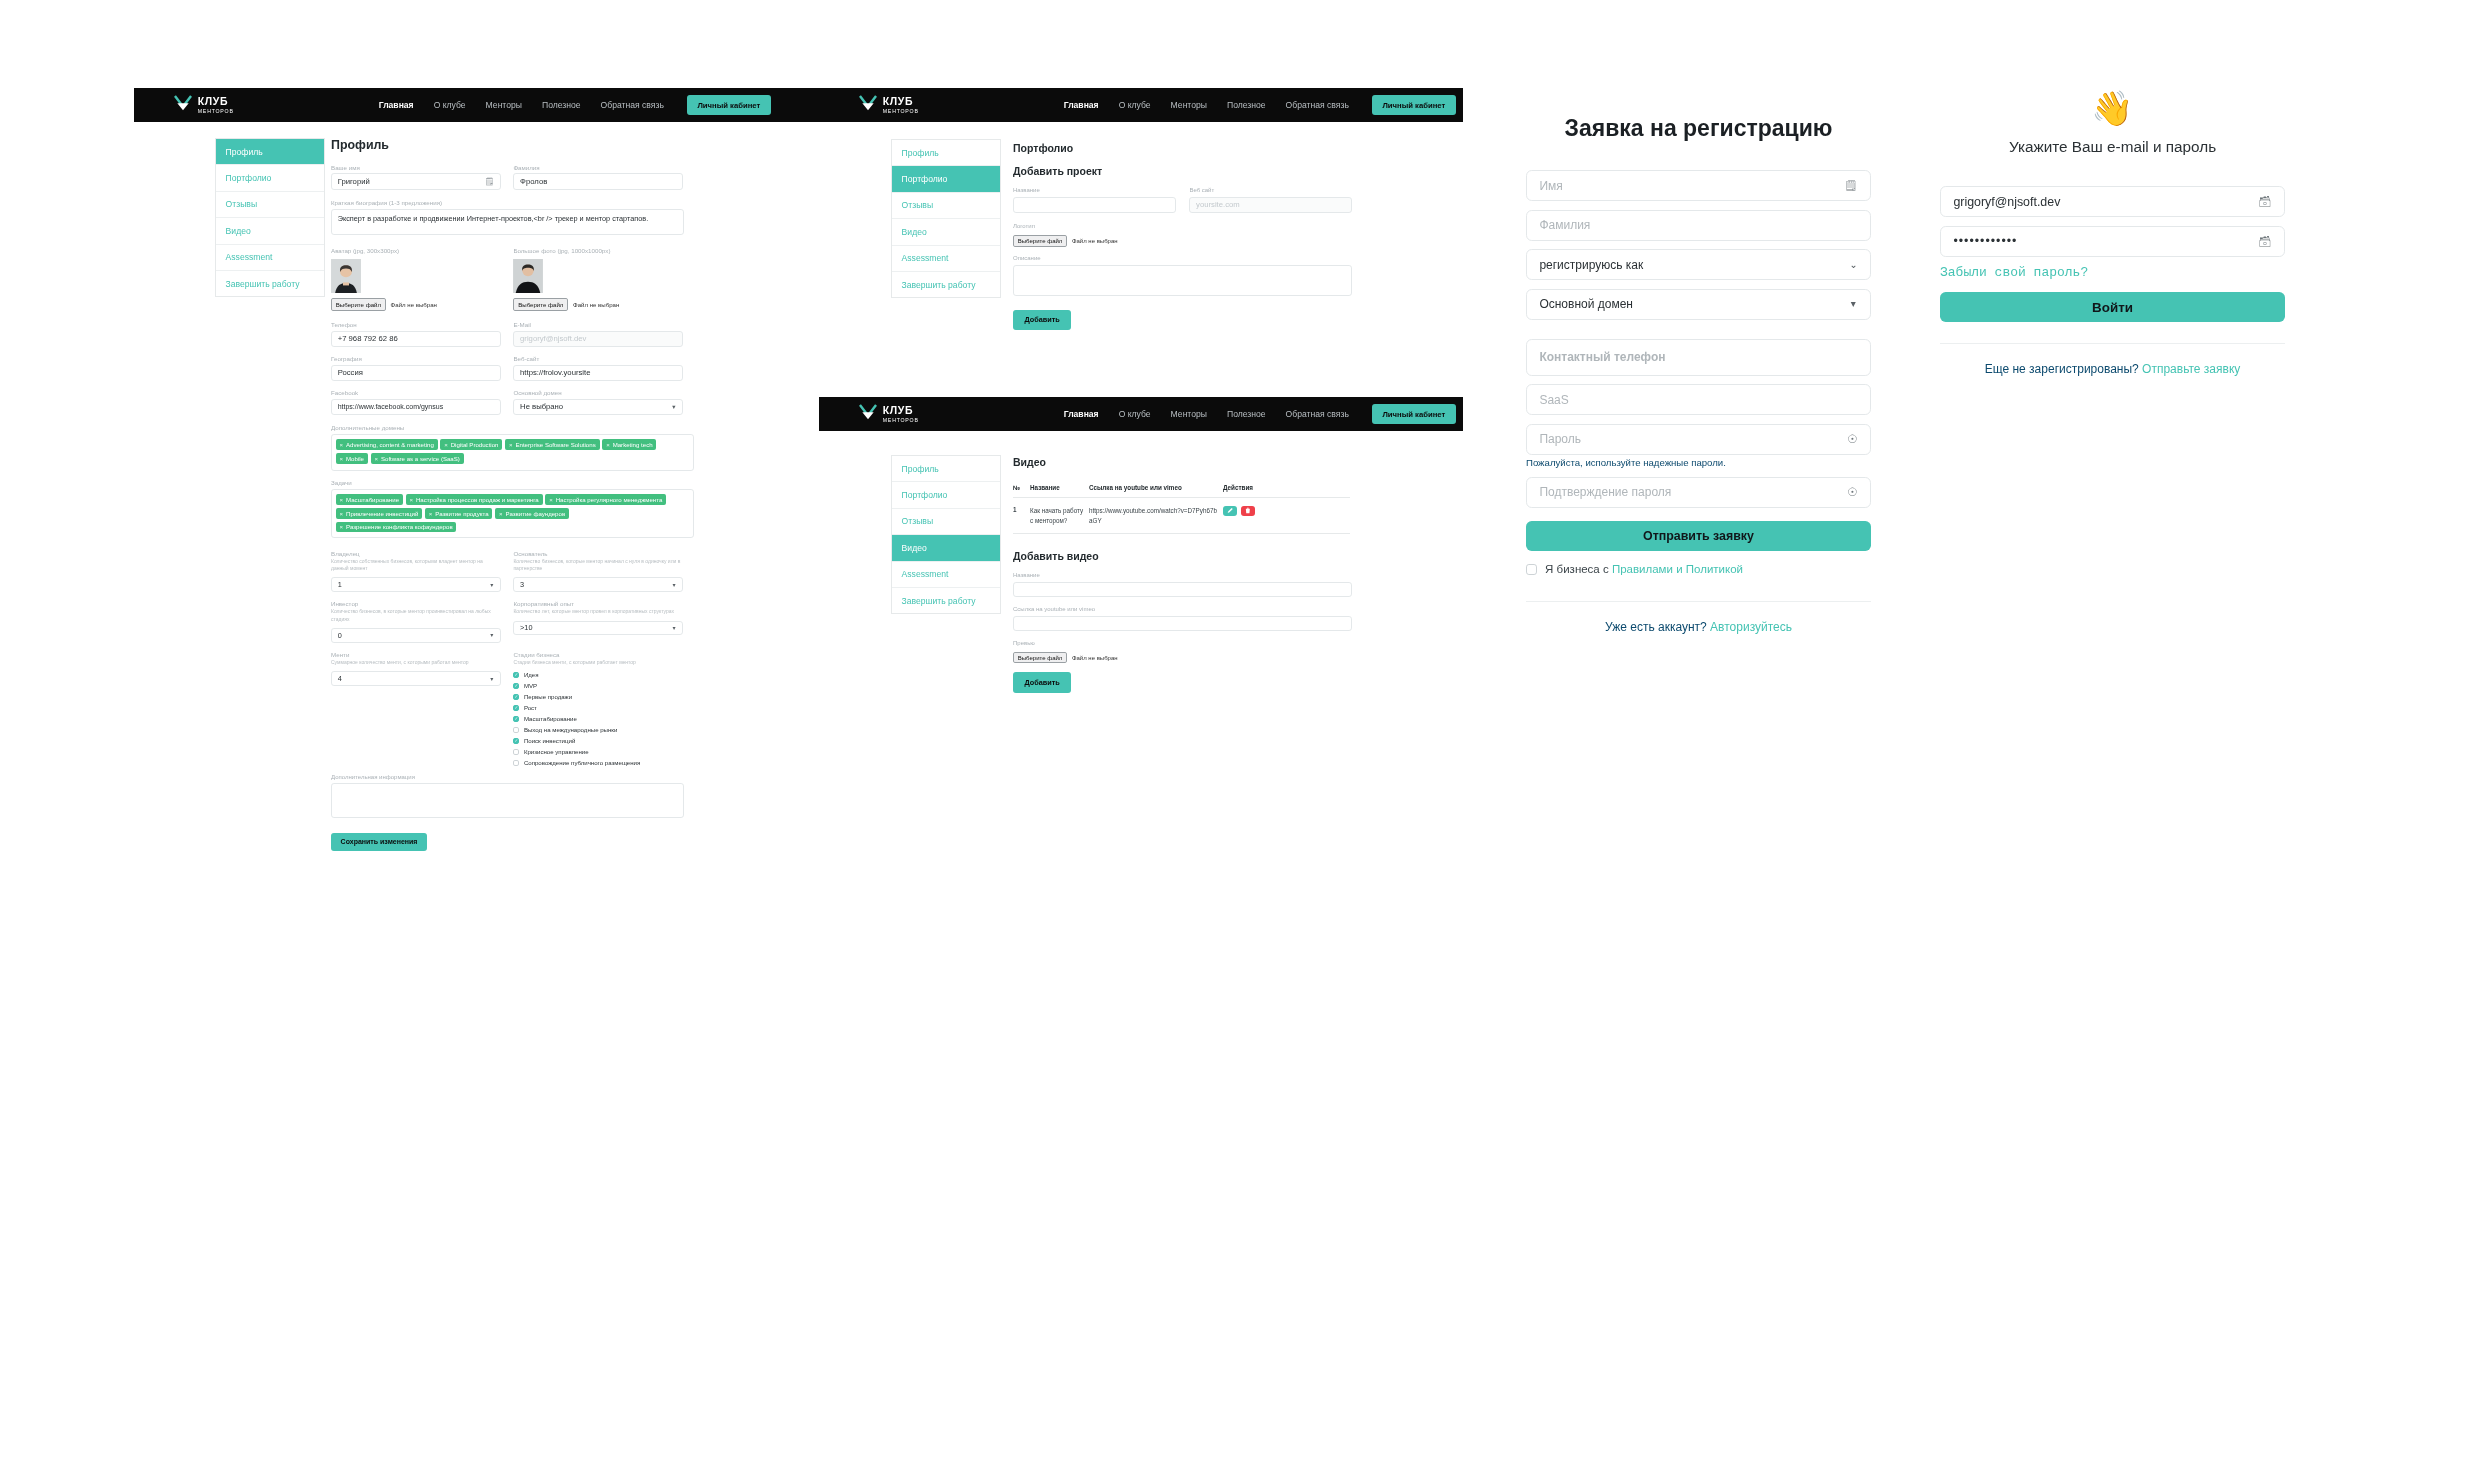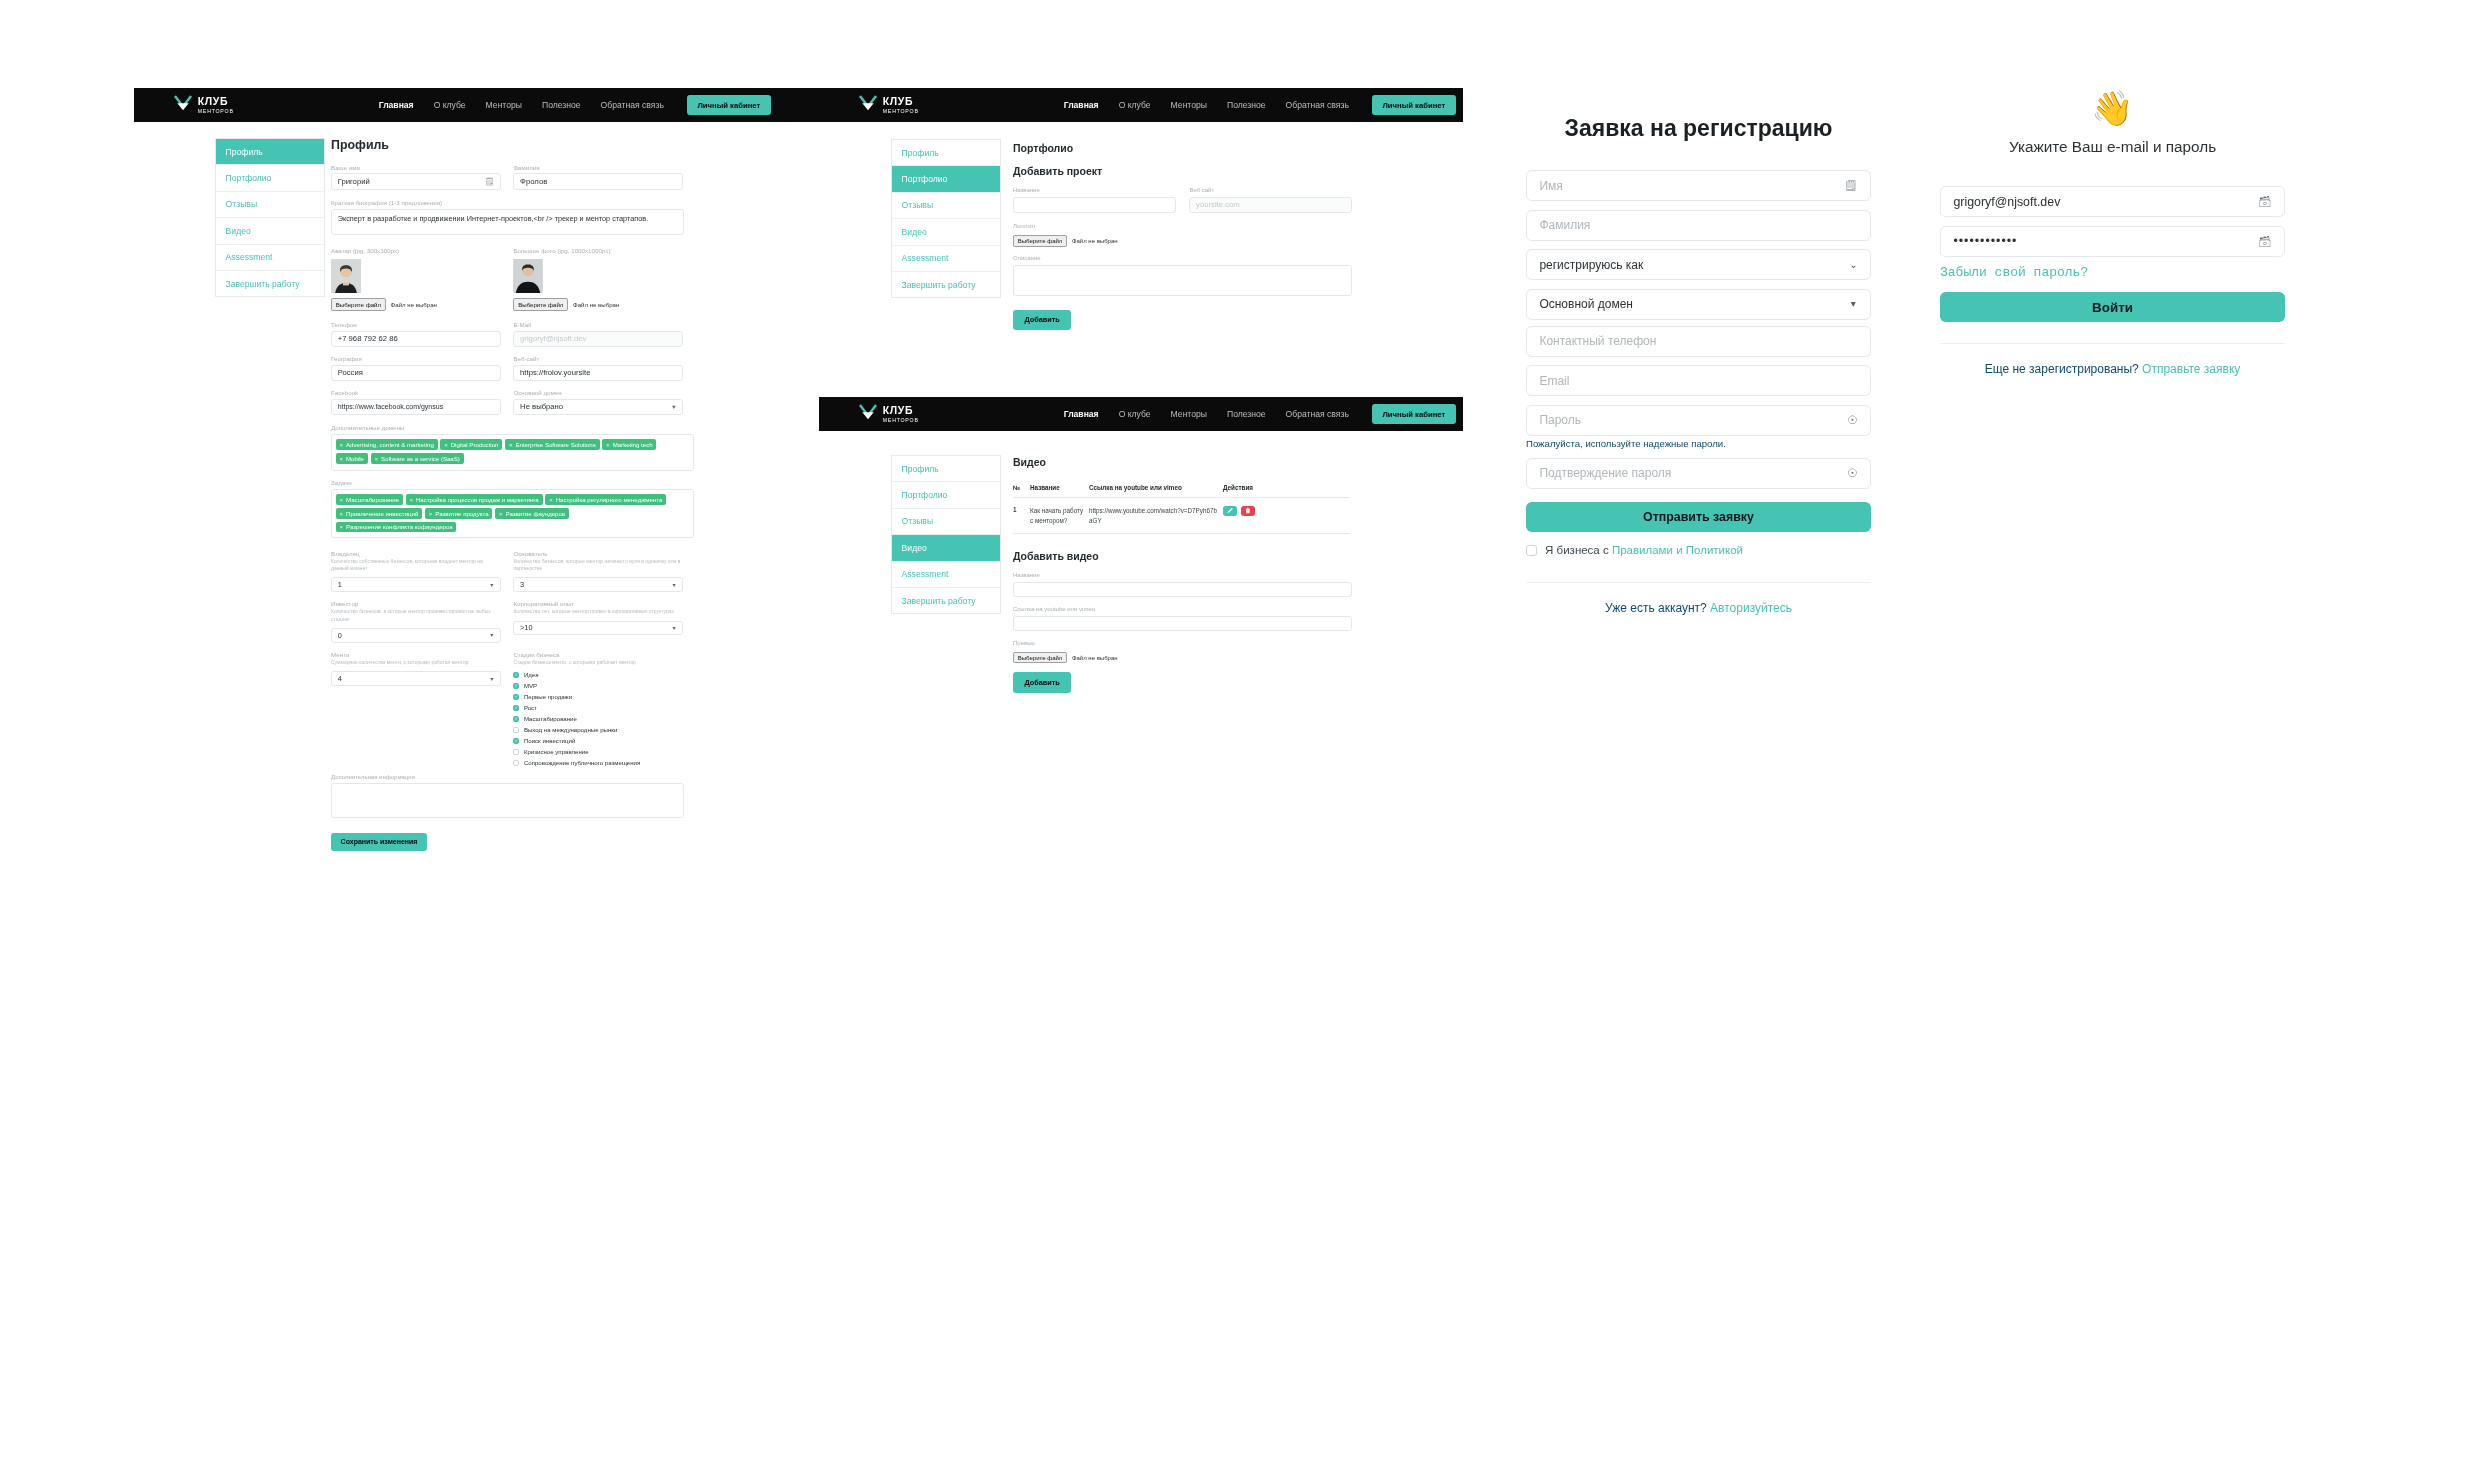--- a/index.html
+++ b/index.html
@@ -557,26 +557,26 @@
   <div class="afld" style="height:31px;margin-top:8.6px;padding:0 12.4px;font-size:12px;">
     <span class="val">регистрируюсь как</span>
     <span class="caret" style="font-size:9.6px;">⌄</span>
   </div>
 
   <div class="afld" style="height:31px;margin-top:8.6px;padding:0 12.4px;font-size:12px;">
     <span class="val">Основной домен</span>
     <span class="caret" style="font-size:8.6px;">▼</span>
   </div>
 
-  <div class="afld" style="height:31px;margin-top:6px;padding:0 12.4px;font-size:12px;">
+  <div class="afld" style="height:37px;margin-top:19px;padding:0 12.4px;font-size:12px;font-weight:bold;">
     <span class="ph">Контактный телефон</span>
   </div>
 
   <div class="afld" style="height:31px;margin-top:8.6px;padding:0 12.4px;font-size:12px;">
-    <span class="ph">Email</span>
+    <span class="ph">SaaS</span>
   </div>
 
   <div class="afld" style="height:31px;margin-top:8.6px;padding:0 12.4px;font-size:12px;">
     <span class="ph">Пароль</span>
     <span style="color:#6d757a;font-size:11.5px;">☉</span>
   </div>
   <div class="muted" style="font-size:9.6px;margin-top:2px;">Пожалуйста, используйте надежные пароли.</div>
 
   <div class="afld" style="height:31px;margin-top:8.6px;padding:0 12.4px;font-size:12px;">
     <span class="ph">Подтверждение пароля</span>

